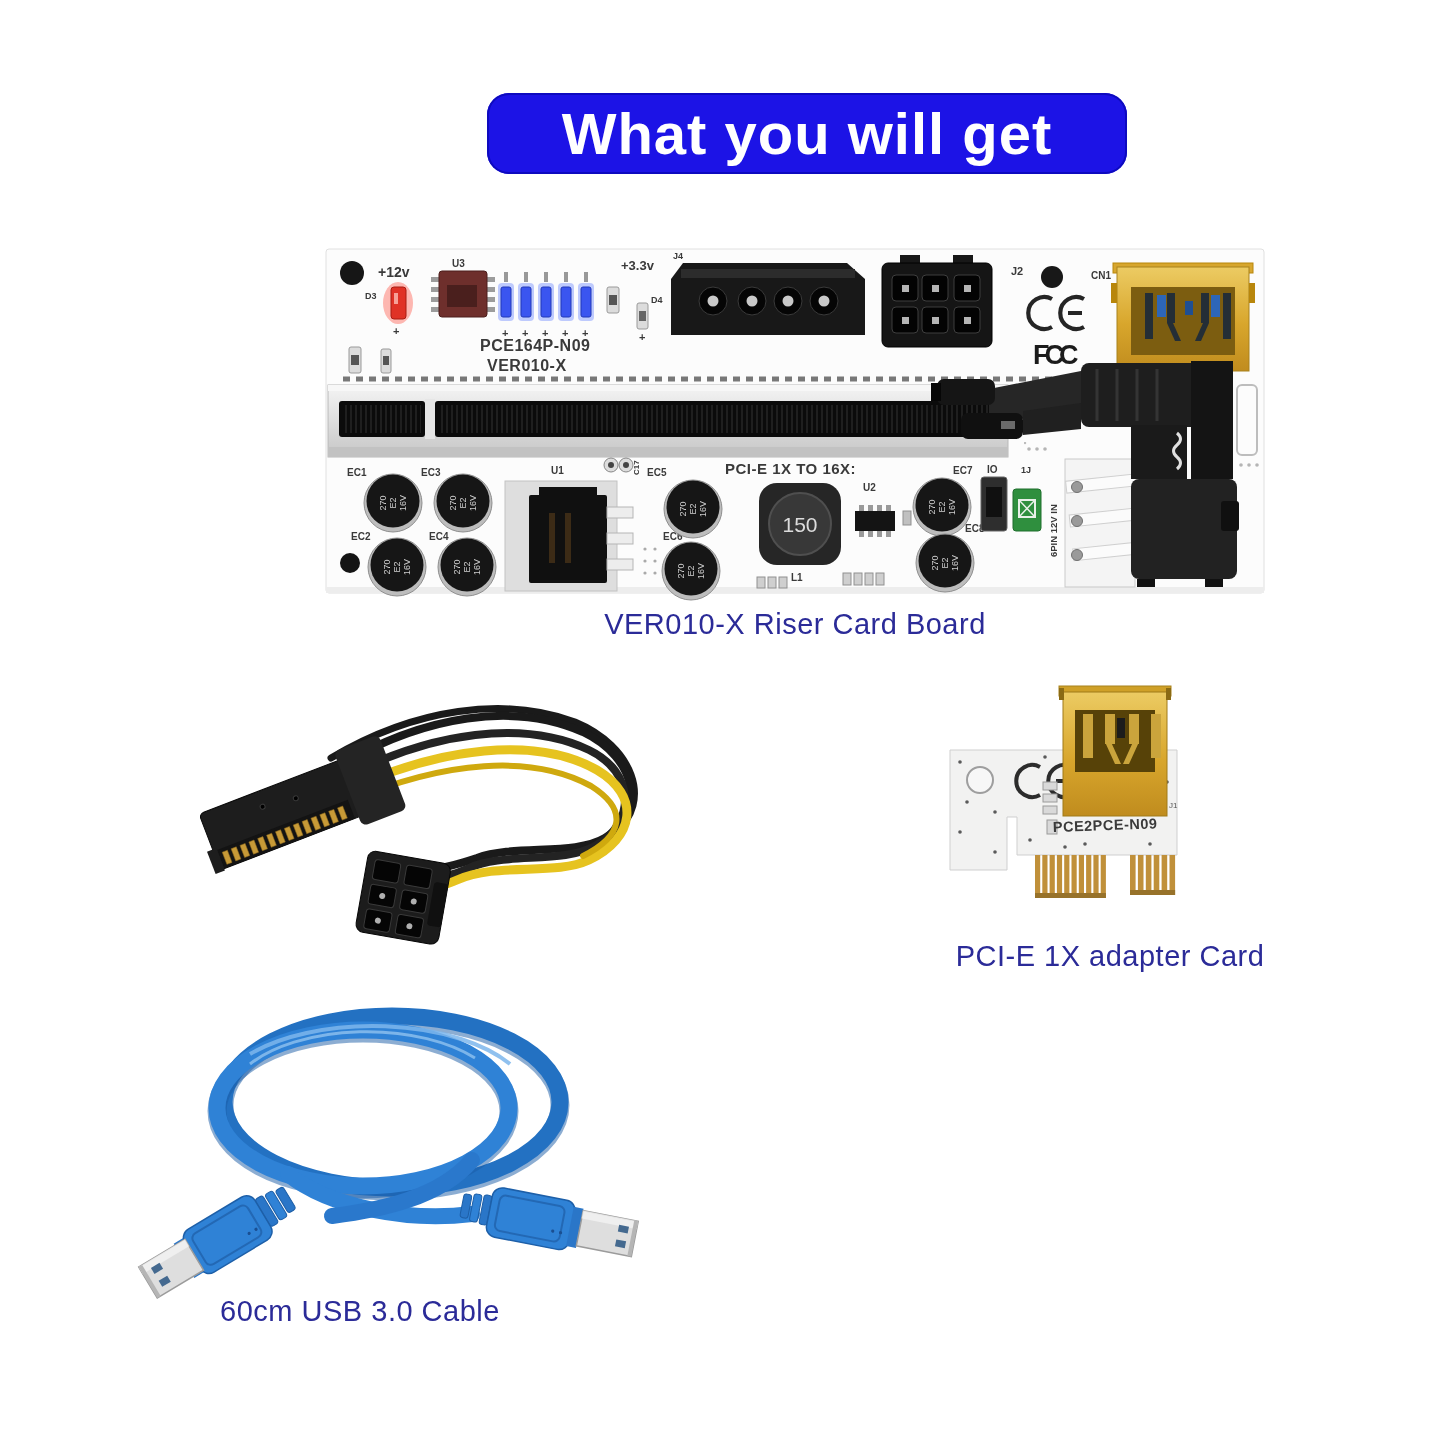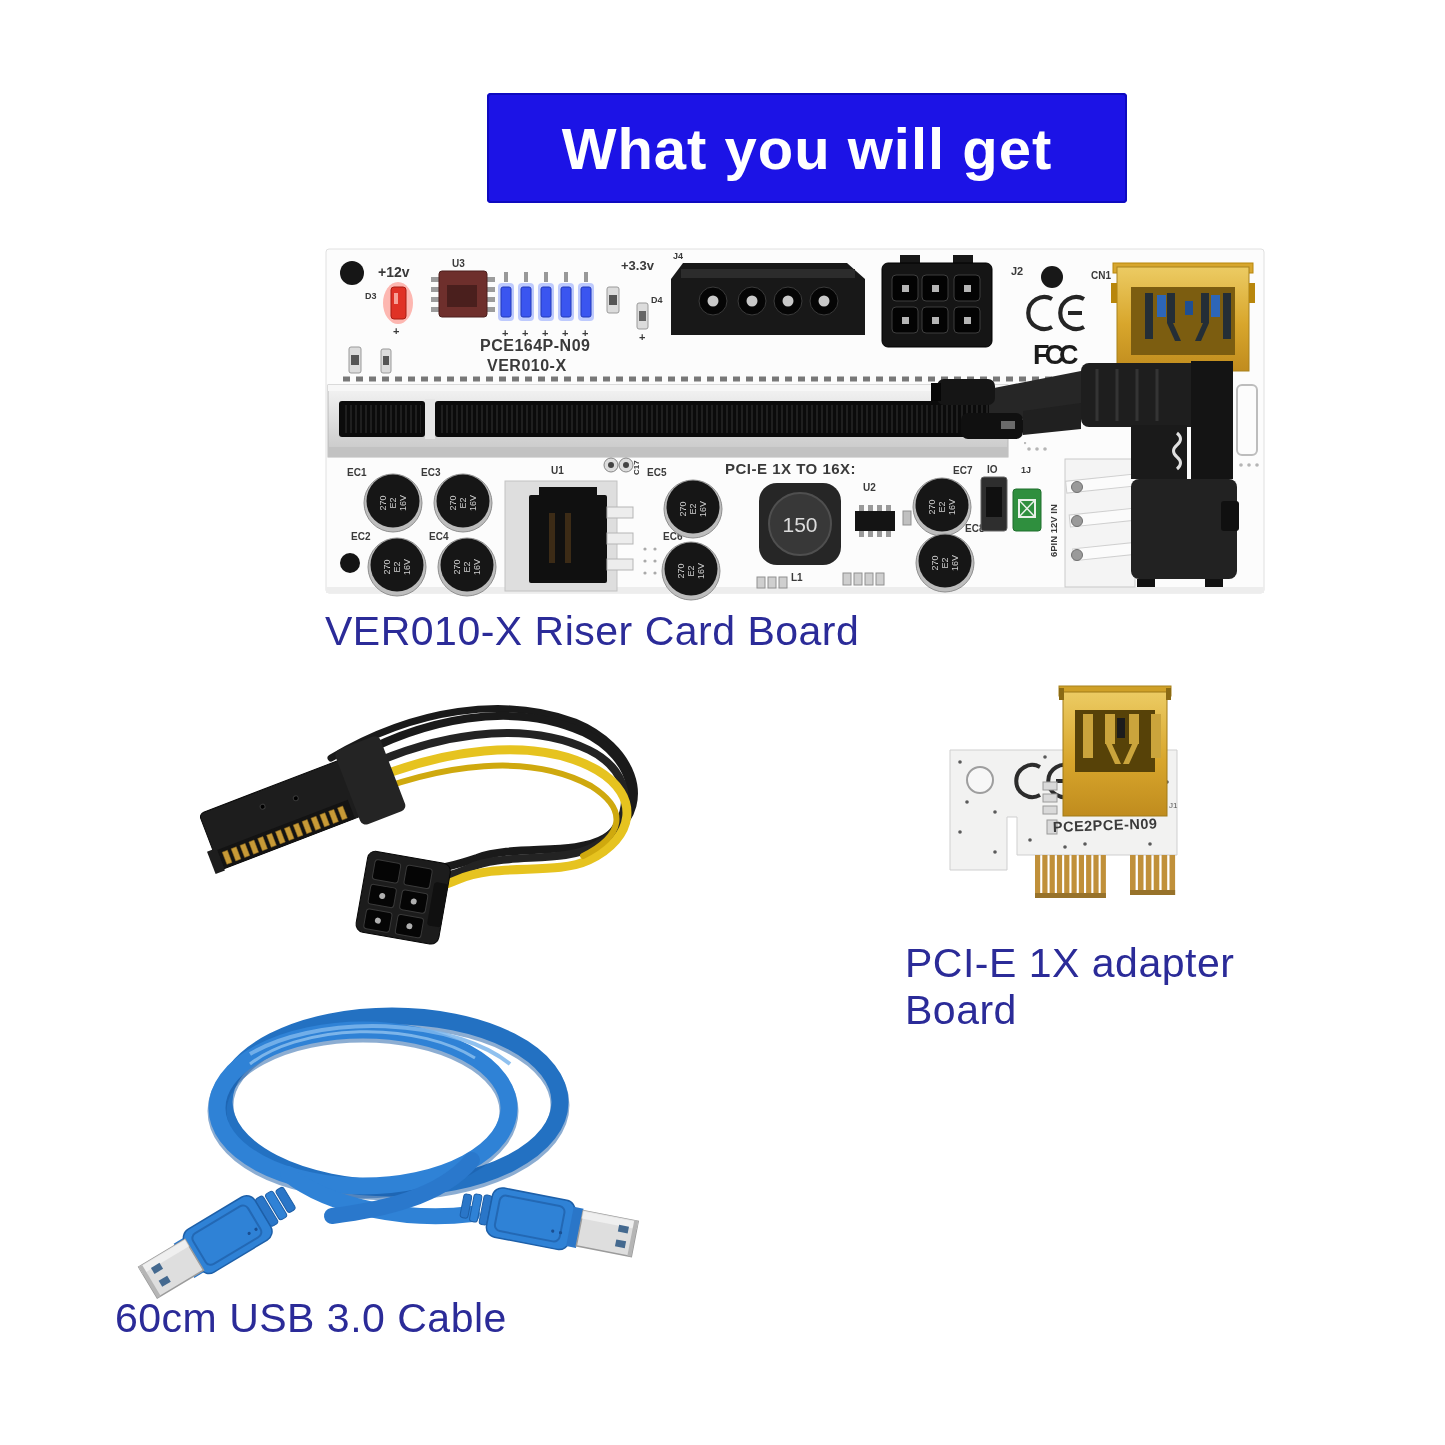--- a/index.html
+++ b/index.html
@@ -1,23 +1,23 @@
 <!DOCTYPE html>
 <html><head>
 <meta charset="utf-8">
 <style>
   html,body{margin:0;padding:0;background:#ffffff;}
   #stage{position:relative;width:1445px;height:1445px;background:#ffffff;overflow:hidden;
          font-family:"Liberation Sans",sans-serif;}
-  .banner{position:absolute;left:487px;top:93px;width:640px;height:110px;
-          background:#1c13e6;border-radius:4px;display:flex;align-items:center;justify-content:center;
+  .banner{position:absolute;left:487px;top:93px;width:640px;height:81px;
+          background:#1c13e6;border-radius:22px;display:flex;align-items:center;justify-content:center;
           box-shadow:0 0 0 2px #0e0abf inset;}
   .banner span{color:#ffffff;font-size:58px;font-weight:bold;letter-spacing:1px;}
   .photo{position:absolute;}
-  .caption{position:absolute;color:#2b2b98;font-size:41px;letter-spacing:0.5px;}
+  .caption{position:absolute;color:#2b2b98;font-size:29px;text-align:center;letter-spacing:0.5px;}
   svg text{font-family:"Liberation Sans",sans-serif;}
   .silk{fill:#3a3a3a;font-weight:bold;}
 </style>
 </head>
 <body>
 
 <div id="stage">
 
   <div class="banner">
     <span>What you will get</span>
@@ -455,21 +455,21 @@
         <rect x="202.9" y="193" width="5.6" height="40"></rect>
       <rect x="210.8" y="193" width="5.6" height="40"></rect>
         <rect x="218.7" y="193" width="5.6" height="40"></rect>
       <rect x="226.6" y="193" width="5.6" height="40"></rect>
         <rect x="234.5" y="193" width="5.6" height="40"></rect>
       <rect x="100" y="231" width="70.9" height="5" fill="#97722a"></rect>
       <rect x="195" y="228" width="45.1" height="5" fill="#97722a"></rect>
     </g>
   </svg>
 
-  <div class="caption" style="left:905px;top:940px;width:410px">PCI-E 1X adapter Board</div>
+  <div class="caption" style="left:905px;top:940px;width:410px">PCI-E 1X adapter Card</div>
 
   <svg class="photo" style="left:120px;top:1002px" width="530" height="320" viewBox="0 0 530 320">
 
     <g fill="none">
       <ellipse cx="272" cy="103" rx="168" ry="86" stroke="#1a5ca6" stroke-width="19" opacity="0.5"></ellipse>
       <ellipse cx="272" cy="100" rx="168" ry="86" stroke="#2371c2" stroke-width="17"></ellipse>
       <ellipse cx="243" cy="109" rx="146" ry="78" stroke="#1a5ca6" stroke-width="19" opacity="0.5"></ellipse>
       <ellipse cx="243" cy="106" rx="146" ry="78" stroke="#2f82d6" stroke-width="17"></ellipse>
       <path d="M130,52 A160,78 0 0 1 390,62" stroke="#7cb6ec" stroke-width="4" opacity="0.85"></path>
       <path d="M130,62 A140,72 0 0 1 355,56" stroke="#9ccaf2" stroke-width="3" opacity="0.7"></path>
@@ -503,15 +503,15 @@
         <circle cx="104" cy="8" r="1.6" fill="#1a4f92"></circle>
       <rect x="112" y="-20" width="10" height="40" fill="#2a76c8"></rect>
       <rect x="122" y="-18" width="56" height="36" fill="#dedede" stroke="#9b9b9b" stroke-width="1.5"></rect>
       <rect x="122" y="-18" width="56" height="8" fill="#f2f2f2" opacity="0.8"></rect>
       <rect x="174" y="-18" width="4" height="36" fill="#b5b5b5"></rect>
       <rect x="160" y="-11" width="10" height="7" fill="#44698f"></rect>
       <rect x="160" y="4" width="10" height="7" fill="#44698f"></rect>
     </g>
   </svg>
 
-  <div class="caption" style="left:115px;top:1295px;width:470px">60cm USB 3.0 Cable</div>
+  <div class="caption" style="left:125px;top:1295px;width:470px">60cm USB 3.0 Cable</div>
 
 </div>
 
 </body></html>

